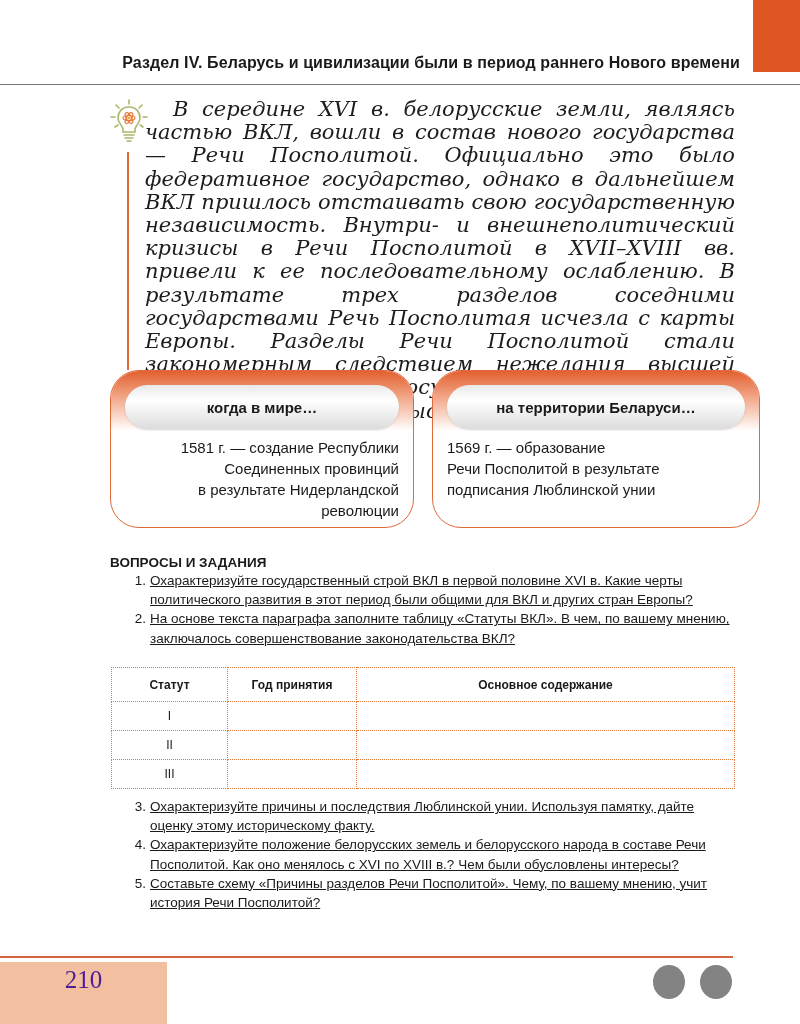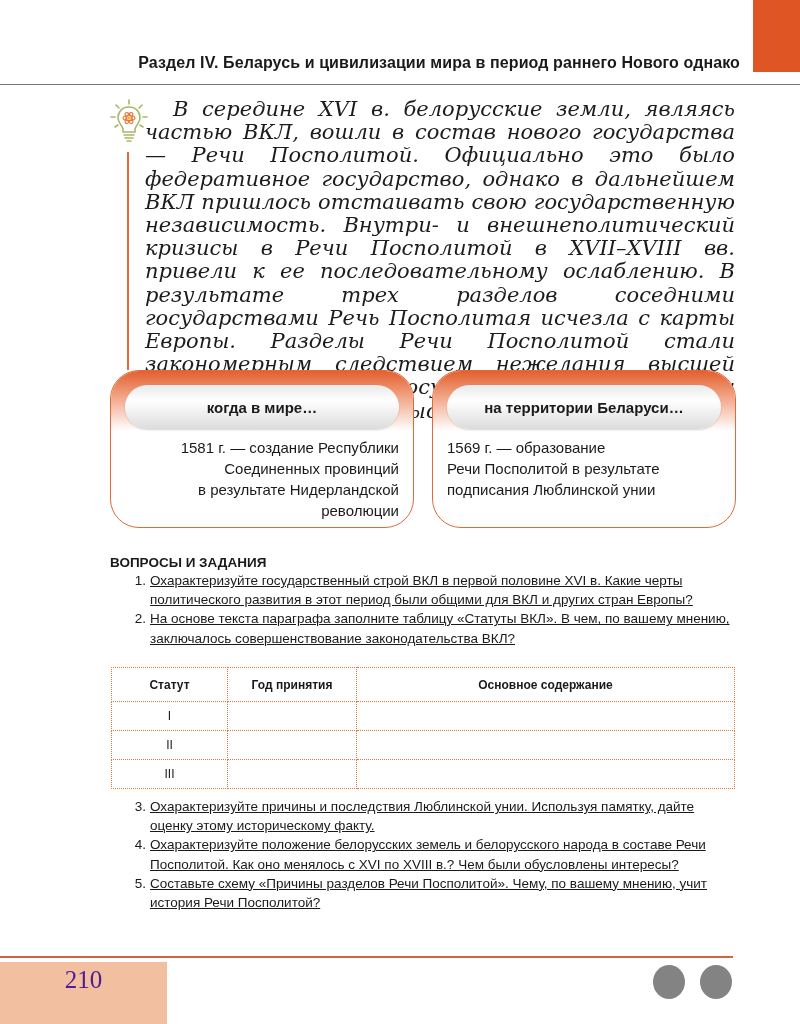--- a/index.html
+++ b/index.html
@@ -22,21 +22,21 @@
   .card .grad { position:absolute; left:0; top:0; right:0; height:60px;
           background:linear-gradient(to bottom, #e3602f 0%, #f2a88a 45%, #ffffff 100%); }
   .card .pill { position:absolute; left:14px; top:14px; right:14px; height:44px; border-radius:22px;
           background:linear-gradient(to bottom, #e9e9e9 0%, #ffffff 35%, #dcdcdc 100%);
           box-shadow:0 1px 2px rgba(0,0,0,0.15);
           display:flex; align-items:center; justify-content:center;
           font-weight:bold; font-size:15px; color:#1a1a1a; }
   .card .body { position:absolute; top:66px; left:14px; right:14px; font-size:15px; line-height:21px; }
   .card-left { left:110px; }
   .card-left .body { text-align:right; }
-  .card-right { left:432px; }
+  .card-right { left:432px;padding-left:24px; }
   .card-right .body { text-align:left; }
 
   .q-heading { position:absolute; left:110px; top:555px; font-weight:bold; font-size:13.5px; }
   .qlist { position:absolute; left:130px; width:605px; font-size:13.5px; line-height:19.2px; }
   .qitem { display:flex; }
   .qnum { width:16px; flex:none; text-align:right; padding-right:4px; }
   .qtext { flex:1;text-decoration:underline; }
   .qlist1 { top:571px; }
   .qlist2 { top:797px; }
 
@@ -50,21 +50,21 @@
   .page-box { position:absolute; left:0; top:962px; width:167px; height:62px; background:#f3bfa1; }
   .page-num { position:absolute; left:0; top:966px; width:167px; text-align:center;
               font-family:"Liberation Serif", serif; font-size:25px; color:#4c1d95; }
   .dot { position:absolute; top:965px; width:32px; height:34px; border-radius:50%; background:#838383; }
   .dot1 { left:653px; } .dot2 { left:700px; }
 </style>
 </head>
 <body>
 
 <div class="corner-tab"></div>
-<div class="header-title">Раздел IV. Беларусь и цивилизации мира в период раннего Нового однако</div>
+<div class="header-title">Раздел IV. Беларусь и цивилизации были в период раннего Нового времени</div>
 <div class="header-rule"></div>
 
 <svg class="bulb" viewBox="0 0 38 48">
   <g stroke="#a8b86a" stroke-width="1.6" fill="none" stroke-linecap="round">
     <line x1="19" y1="1" x2="19" y2="5"></line>
     <line x1="6" y1="6" x2="9" y2="9"></line>
     <line x1="32" y1="6" x2="29" y2="9"></line>
     <line x1="1" y1="18" x2="5" y2="18"></line>
     <line x1="33" y1="18" x2="37" y2="18"></line>
     <line x1="5" y1="28" x2="8" y2="26"></line>

